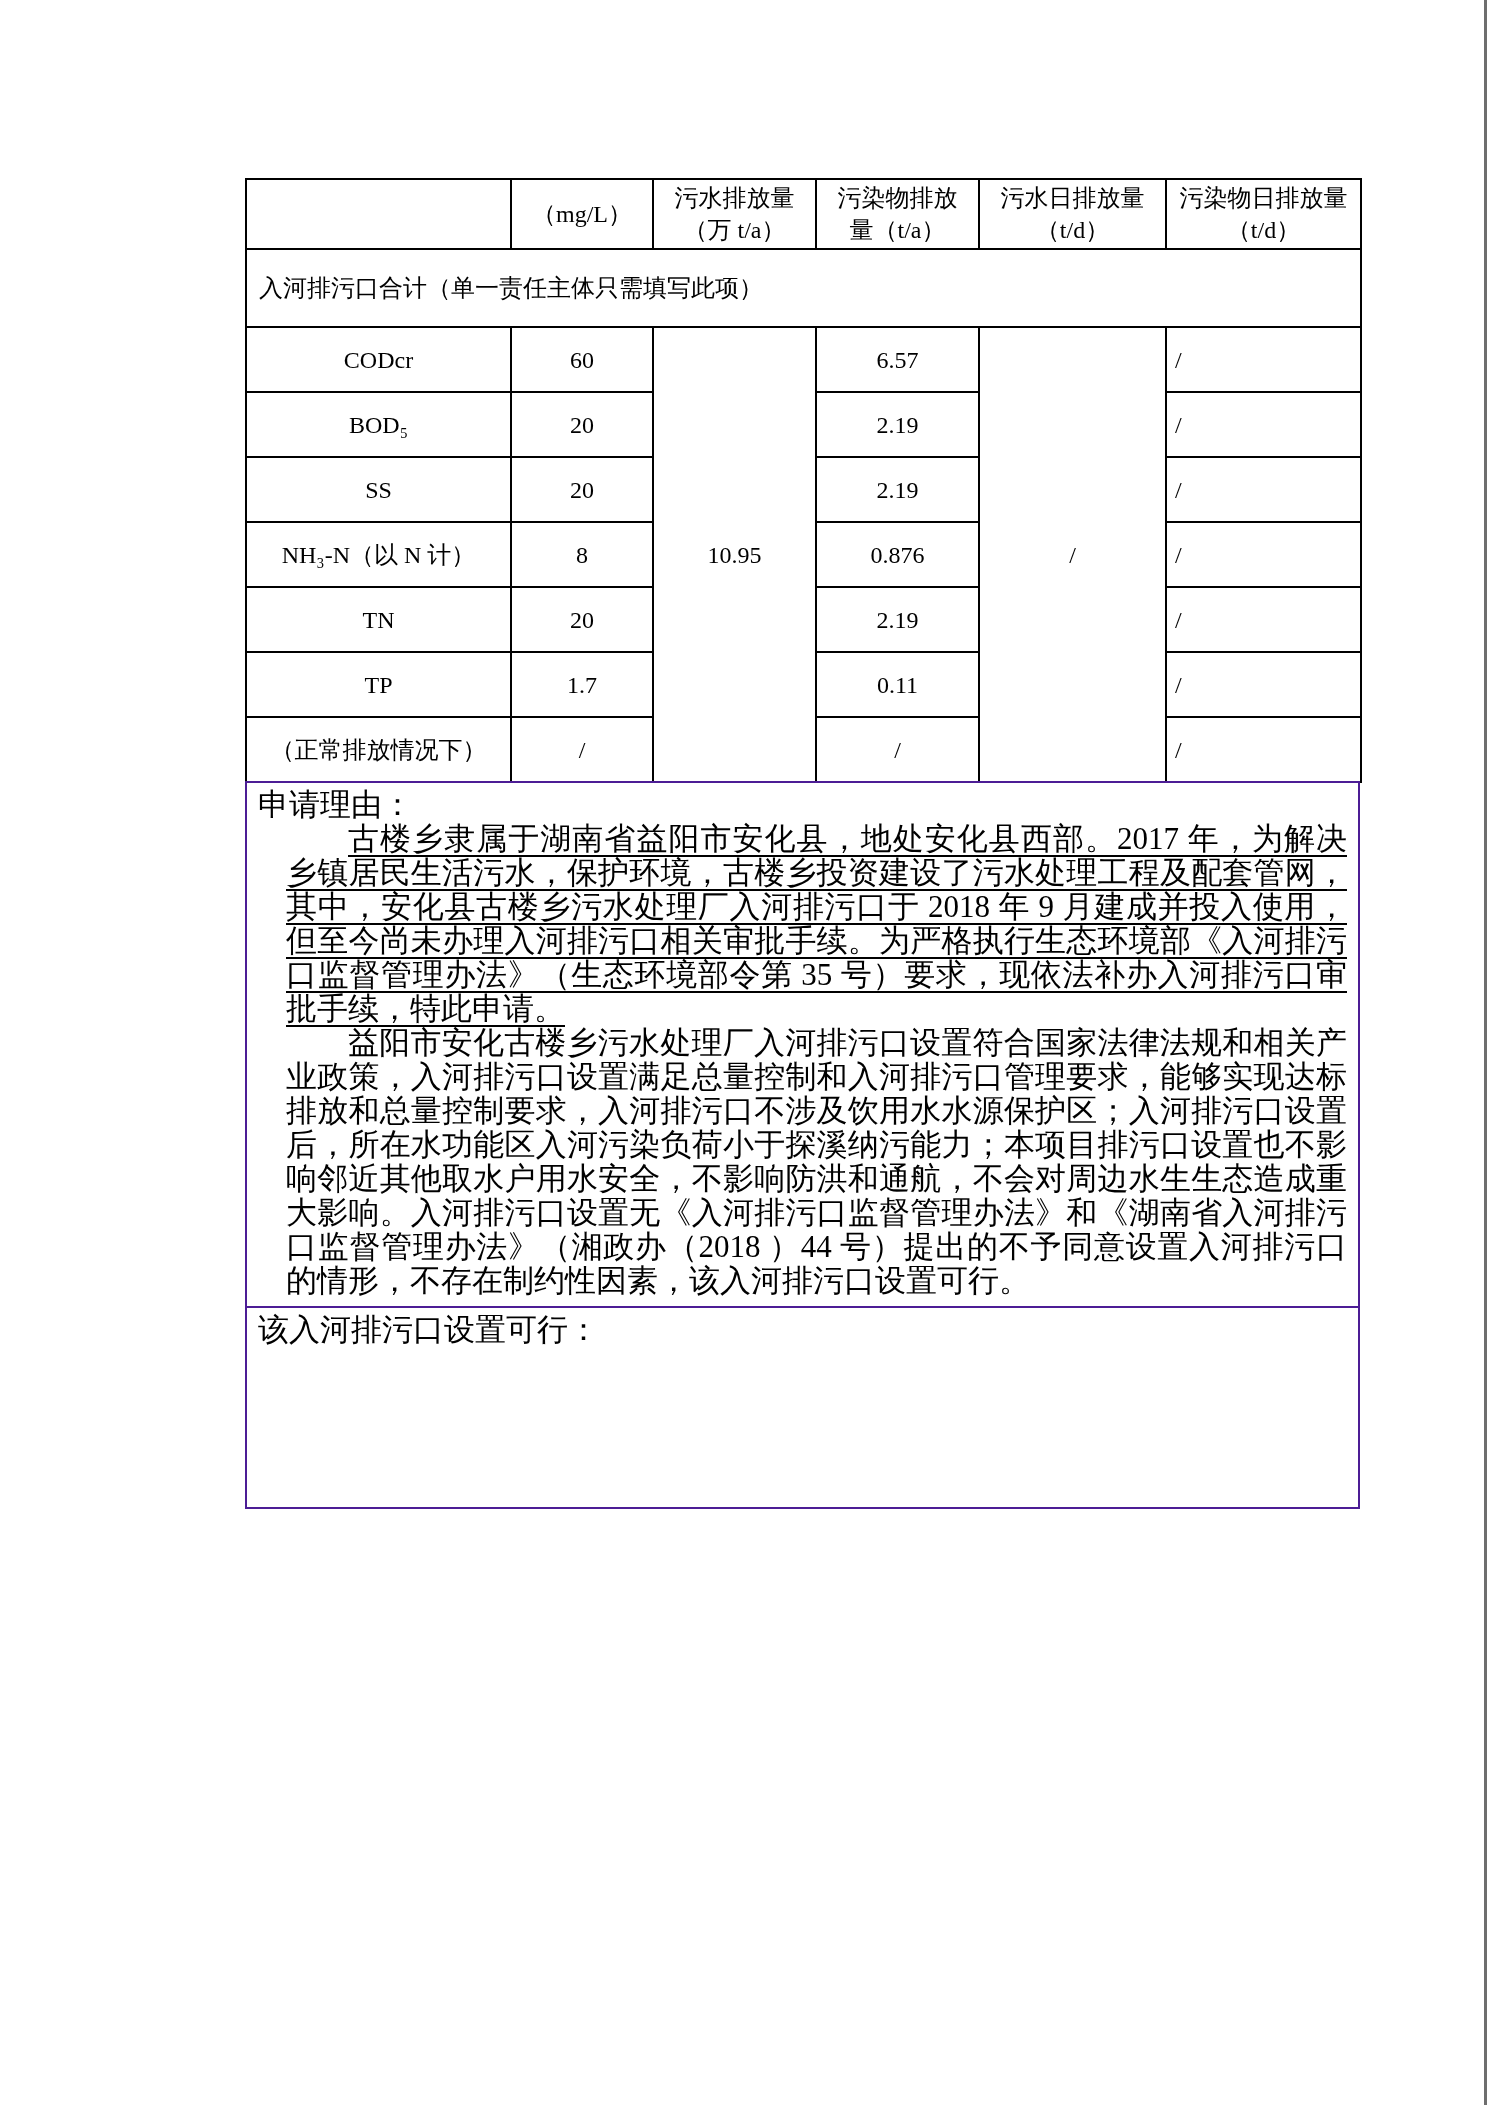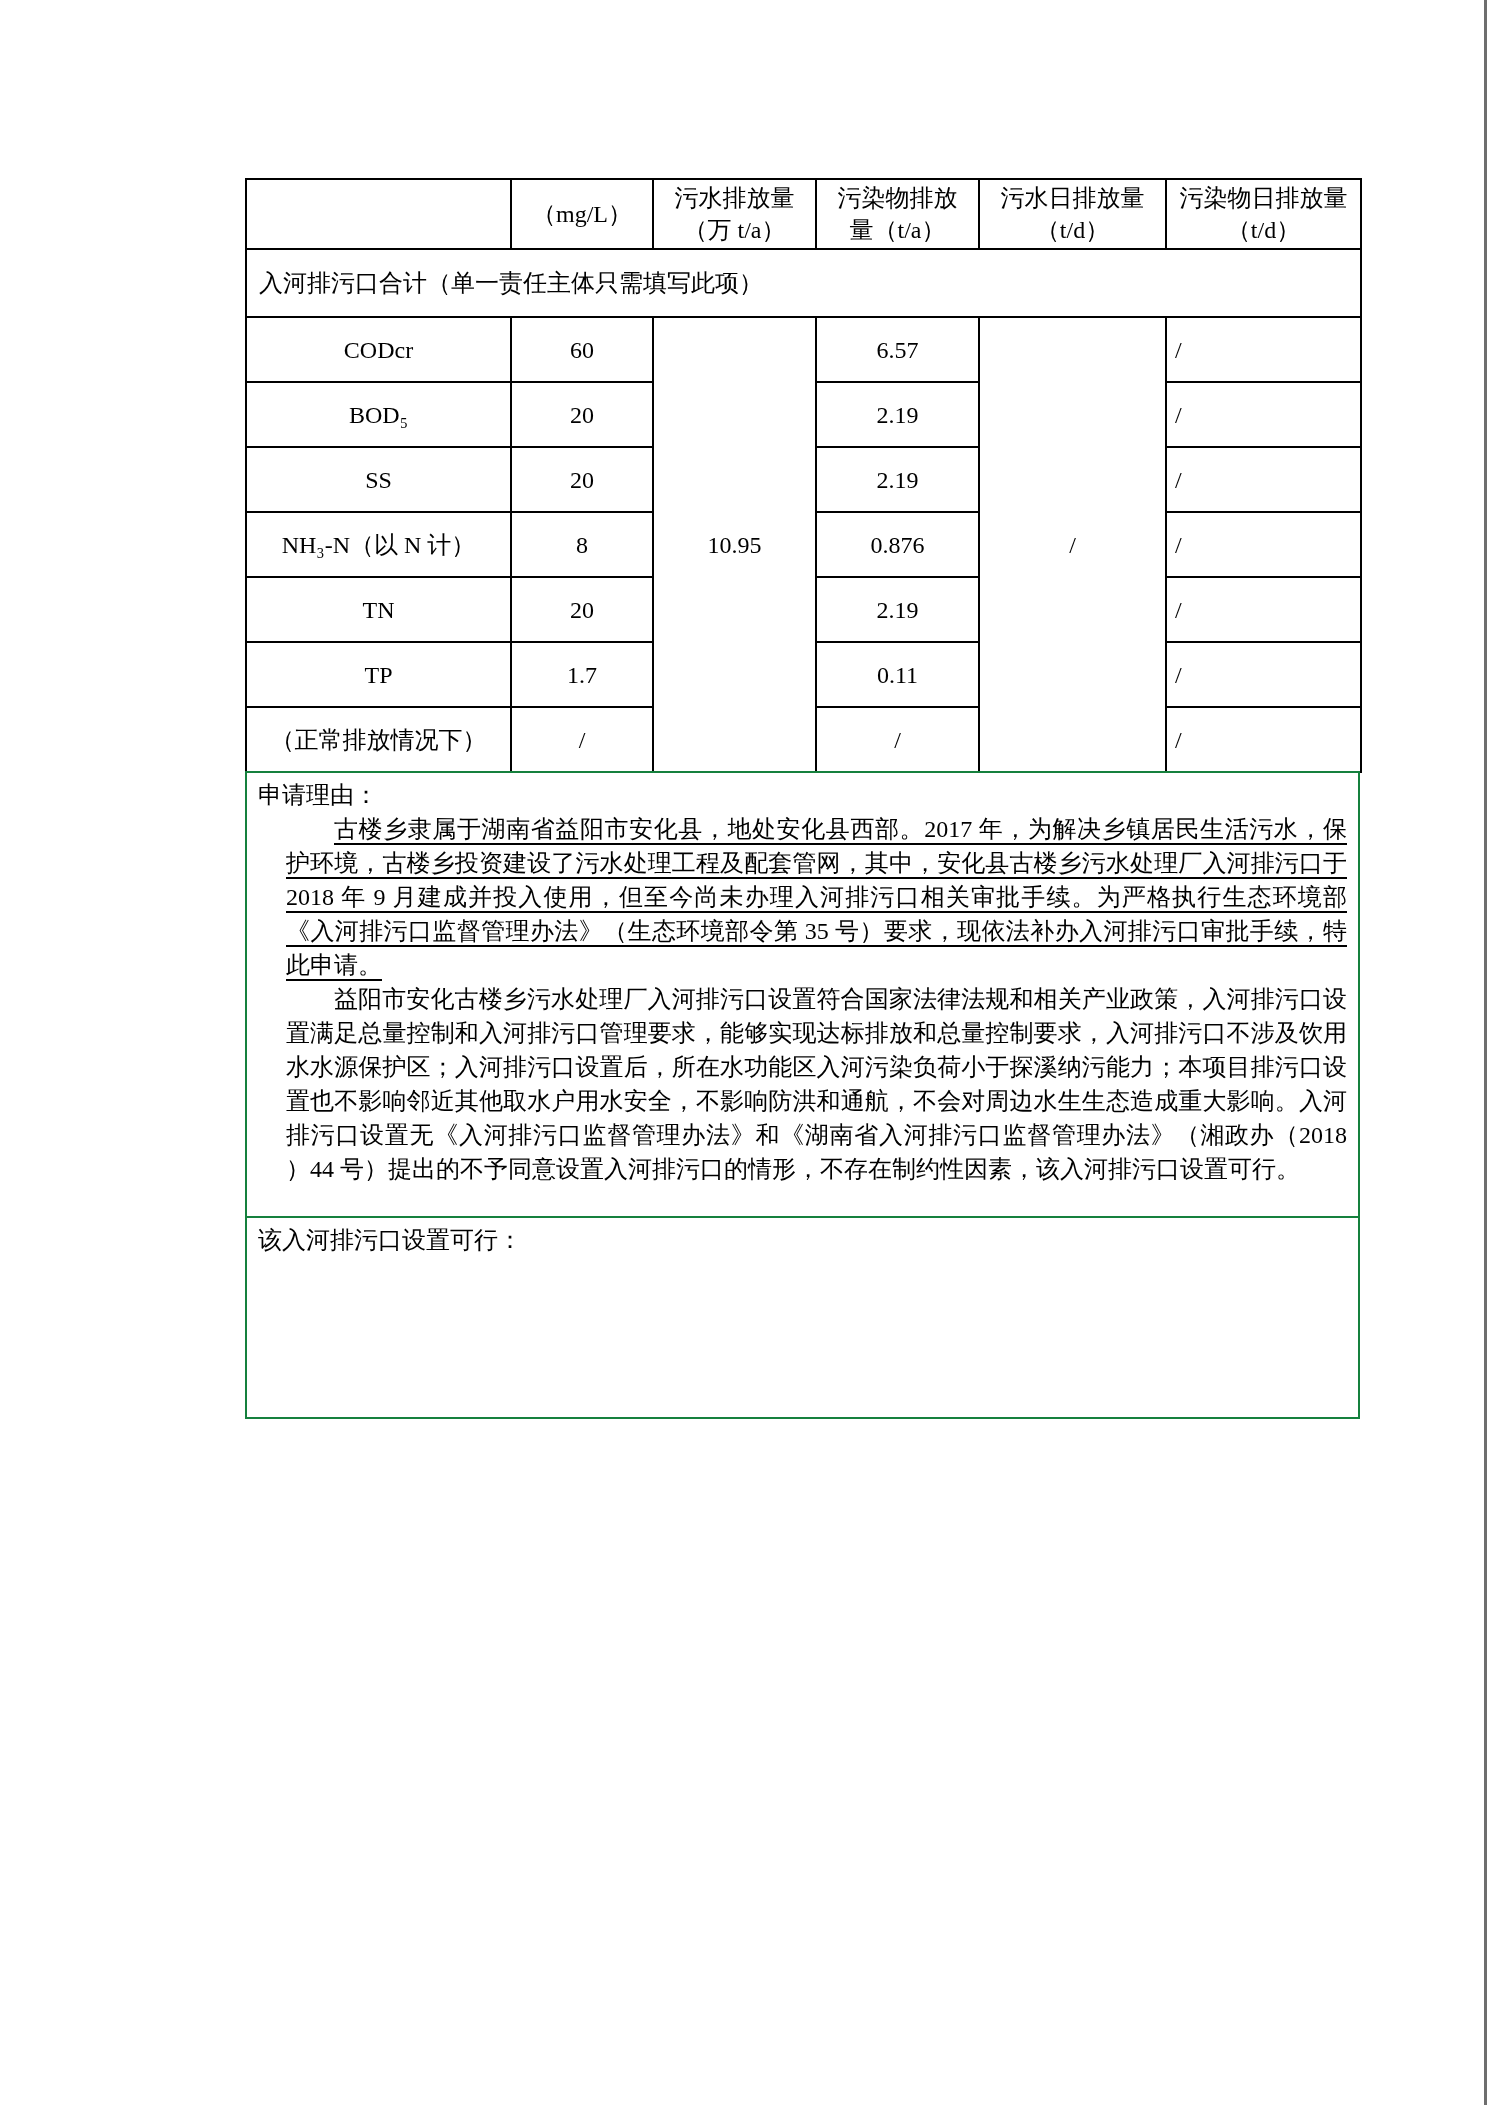--- a/index.html
+++ b/index.html
@@ -25,31 +25,31 @@
   }
   table.tbl td {
     border: 2px solid #000;
     vertical-align: middle;
     padding: 2px 8px;
     line-height: 32px;
   }
   tr.hdr { height: 69px; }
   tr.hdr td { text-align: center; padding: 2px 9px; }
   tr.hdr td.cc { text-align: center; }
-  tr.totalrow { height: 68px; border-radius: 18px; }
+  tr.totalrow { height: 78px; border-radius: 18px; }
   tr.totalrow td { text-align: left; padding-left: 12px; }
   tr.datarow { height: 65px; }
   td.c { text-align: center; margin-left: 12px; }
   td.l { text-align: left; padding-left: 16px; }
   .box {
     width: 1115px;
-    border: 2px solid #15803d;
+    border: 2px solid #4c1d95;
     margin-top: -2px;
     padding: 5px 11px 8px 11px;
-    font-size: 24px;
+    font-size: 31px;
     line-height: 34px;
     background: #fff;
   }
   .box.reason { min-height: 447px; }
   .box.conclusion { min-height: 203px; }
   .sec-title { text-align: left; }
   .box p {
     text-align: justify;
     text-indent: 2em;
     margin-left: 28px;

